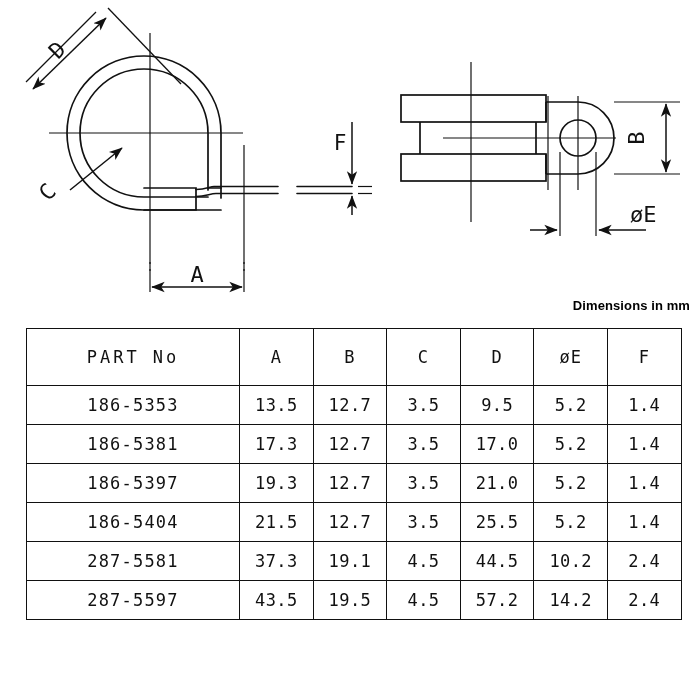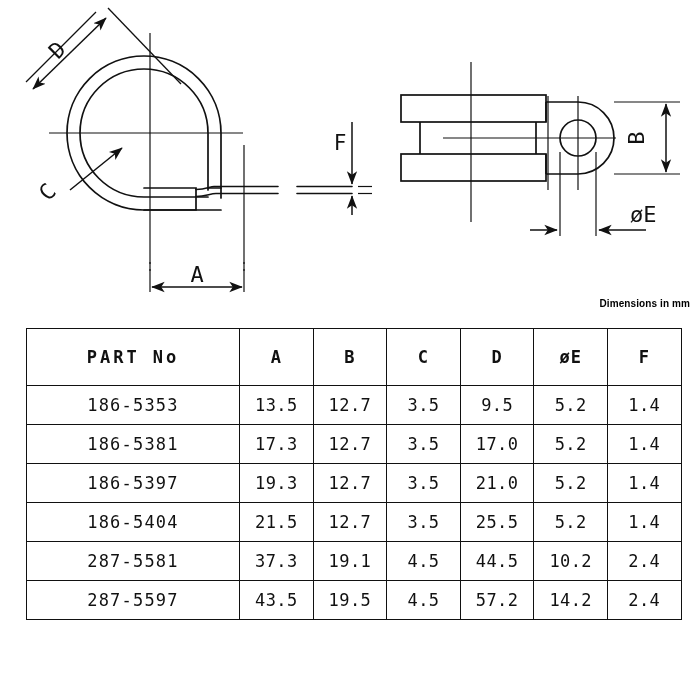--- a/index.html
+++ b/index.html
@@ -3,29 +3,29 @@
 <meta charset="utf-8">
 <style>
   html,body{margin:0;padding:0;background:#ffffff;}
   body{width:700px;height:700px;position:relative;overflow:hidden;
        font-family:"DejaVu Sans Mono","Liberation Mono",monospace;color:#111;}
 
   #drawing-area{position:absolute;left:0;top:0;width:700px;height:310px;}
   #drawing-svg{display:block;width:700px;height:310px;}
 
   .note{position:absolute;right:10px;top:298px;font-family:"Liberation Sans",sans-serif;
-        font-size:10px;font-weight:700;color:#000;letter-spacing:0.1px;margin-left:28px;}
+        font-size:13px;font-weight:700;color:#000;letter-spacing:0.1px;margin-left:28px;}
 
   #spec-table{position:absolute;left:26px;top:328px;width:648px;
               border-collapse:collapse;table-layout:fixed;}
   #spec-table td,#spec-table th{
       border:1.6px solid #111;text-align:center;vertical-align:middle;
       font-family:"DejaVu Sans Mono","Liberation Mono",monospace;
       font-size:17px;font-weight:400;color:#111;padding:0;}
-  #spec-table thead th{height:56px;font-weight:700;letter-spacing:1px;}
+  #spec-table thead th{height:56px;font-weight:400;letter-spacing:1px;}
   #spec-table tbody td{height:38px;letter-spacing:0.4px;}
   #spec-table th.c-part,#spec-table td.c-part{width:212px;letter-spacing:1.2px;}
   #spec-table th.c-dim,#spec-table td.c-dim{width:72.6px;}
   .hdr-part{letter-spacing:3px;}
 </style>
 </head>
 <body>
 
 <div id="drawing-area">
   <svg id="drawing-svg" viewBox="0 0 700 310">

